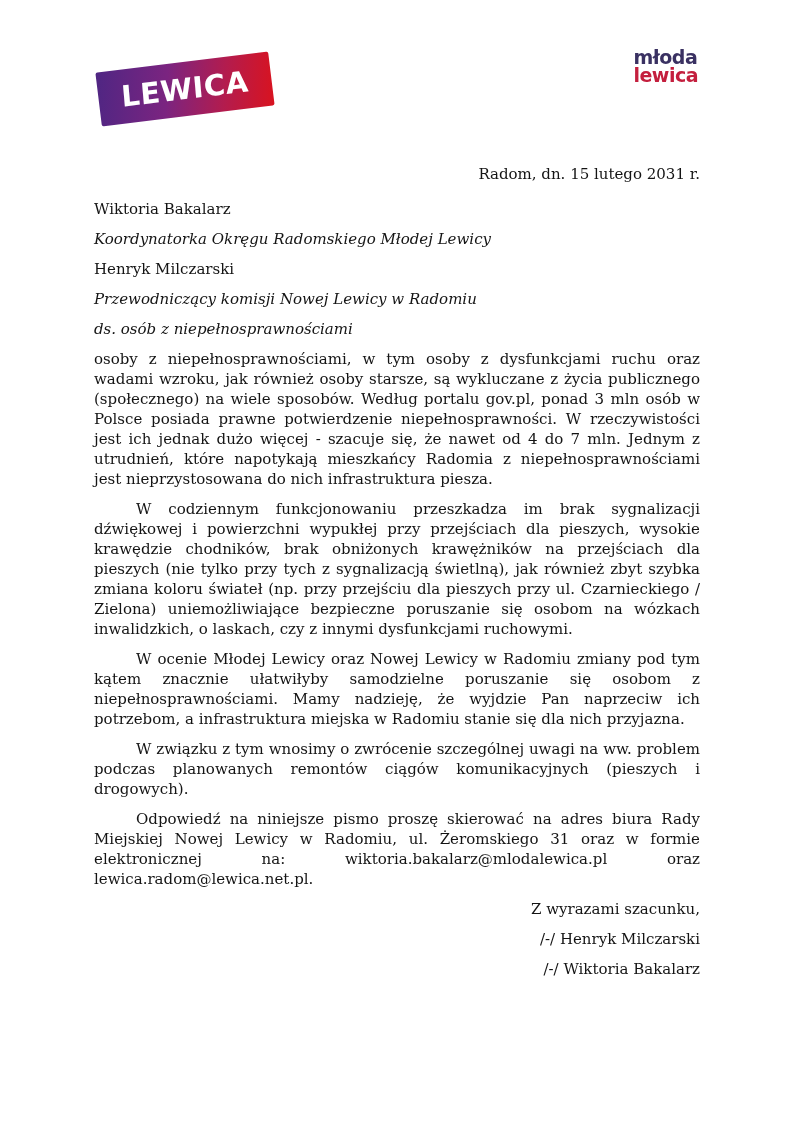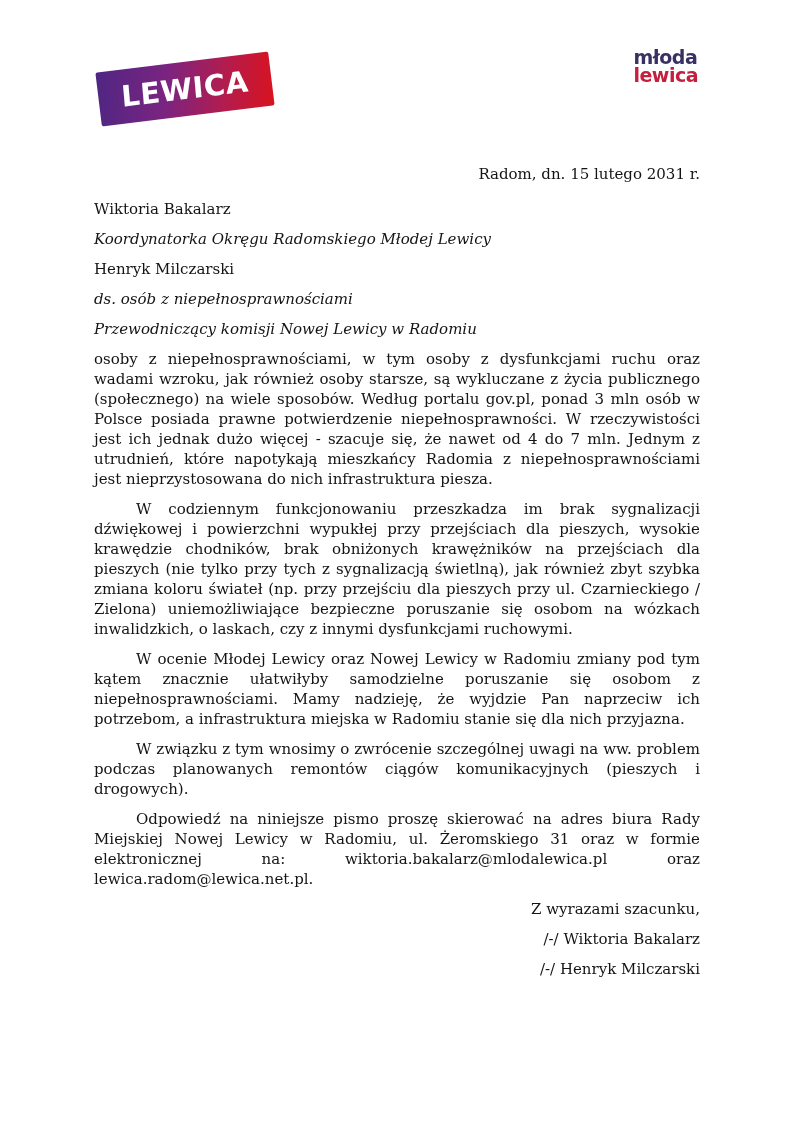--- a/index.html
+++ b/index.html
@@ -98,33 +98,33 @@
       <span class="mloda-line2" style="color:#c41f3e">lewica</span>
     </div>
   </div>
 
   <p class="date-line">Radom, dn. 15 lutego 2031 r.</p>
 
   <div class="sender-block">
     <p>Wiktoria Bakalarz</p>
     <p class="italic">Koordynatorka Okręgu Radomskiego Młodej Lewicy</p>
     <p>Henryk Milczarski</p>
+    <p class="italic">Przewodniczący komisji Nowej Lewicy w Radomiu</p>
     <p class="italic">ds. osób z niepełnosprawnościami</p>
-    <p class="italic">Przewodniczący komisji Nowej Lewicy w Radomiu</p>
   </div>
 
 
 
   <div class="body-paragraphs">
     <p>osoby z niepełnosprawnościami, w tym osoby z dysfunkcjami ruchu oraz wadami wzroku, jak również osoby starsze, są wykluczane z życia publicznego (społecznego) na wiele sposobów. Według portalu gov.pl, ponad 3 mln osób w Polsce posiada prawne potwierdzenie niepełnosprawności. W rzeczywistości jest ich jednak dużo więcej - szacuje się, że nawet od 4 do 7 mln. Jednym z utrudnień, które napotykają mieszkańcy Radomia z niepełnosprawnościami jest nieprzystosowana do nich infrastruktura piesza.</p>
     <p class="indent">W codziennym funkcjonowaniu przeszkadza im brak sygnalizacji dźwiękowej i powierzchni wypukłej przy przejściach dla pieszych, wysokie krawędzie chodników, brak obniżonych krawężników na przejściach dla pieszych (nie tylko przy tych z sygnalizacją świetlną), jak również zbyt szybka zmiana koloru świateł (np. przy przejściu dla pieszych przy ul. Czarnieckiego / Zielona) uniemożliwiające bezpieczne poruszanie się osobom na wózkach inwalidzkich, o laskach, czy z innymi dysfunkcjami ruchowymi.</p>
     <p class="indent">W ocenie Młodej Lewicy oraz Nowej Lewicy w Radomiu zmiany pod tym kątem znacznie ułatwiłyby samodzielne poruszanie się osobom z niepełnosprawnościami. Mamy nadzieję, że wyjdzie Pan naprzeciw ich potrzebom, a infrastruktura miejska w Radomiu stanie się dla nich przyjazna.</p>
     <p class="indent">W związku z tym wnosimy o zwrócenie szczególnej uwagi na ww. problem podczas planowanych remontów ciągów komunikacyjnych (pieszych i drogowych).</p>
     <p class="indent">Odpowiedź na niniejsze pismo proszę skierować na adres biura Rady Miejskiej Nowej Lewicy w Radomiu, ul. Żeromskiego 31 oraz w formie elektronicznej na: wiktoria.bakalarz@mlodalewica.pl oraz lewica.radom@lewica.net.pl.</p>
   </div>
 
   <div class="closing-block">
     <p>Z wyrazami szacunku,</p>
+    <p>/-/ Henryk Milczarski</p>
     <p>/-/ Wiktoria Bakalarz</p>
-    <p>/-/ Henryk Milczarski</p>
   </div>
 
 </div>
 
 </body></html>

